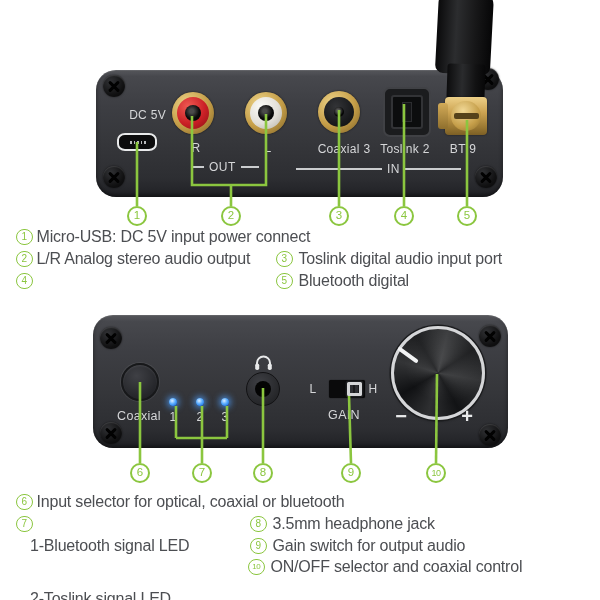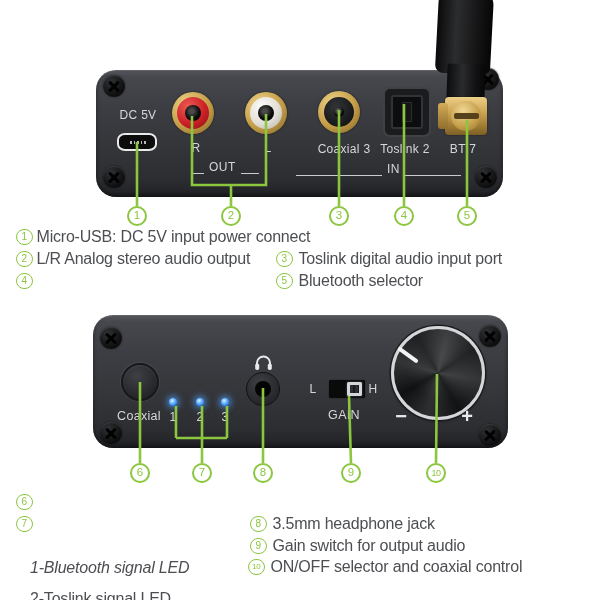--- a/index.html
+++ b/index.html
@@ -35,21 +35,21 @@
     background:#020202; border-radius:2px;
   }
   .screw::before { transform: rotate(45deg); }
   .screw::after  { transform: rotate(-45deg); }
 
   
   .plabel {
     position: absolute; color:#d6d7d9; font-size:12px; text-align:center;
     letter-spacing:.3px; z-index:2; white-space:nowrap;
   }
-  .bracket { position:absolute; display:flex; align-items:flex-end; gap:5px; z-index:2; color:#d6d7d9; font-size:12px; letter-spacing:.5px;}
+  .bracket { position:absolute; display:flex; align-items:center; gap:5px; z-index:2; color:#d6d7d9; font-size:12px; letter-spacing:.5px;}
   .bracket .bar { height:1.5px; background:#caccce; }
 
   
   .microusb {
     position:absolute; left:117px; top:133px; width:40px; height:18px;
     border:2px solid #e9eaeb; border-radius:8px/7px; background:#0c0c0d; z-index:2;
   }
   .microusb .pins {
     position:absolute; left:11px; top:6px; width:16px; height:3px;
     background: repeating-linear-gradient(90deg,#b9babc 0 1.5px, transparent 1.5px 3.5px);
@@ -184,21 +184,21 @@
 
 <div class="canvas">
 
   <div class="device device-rear">
     <div class="screw" style="left:7px; top:5px;"></div>
     <div class="screw" style="left:7px; top:96px;"></div>
     <div class="screw" style="left:381px; top:-2px;"></div>
     <div class="screw" style="left:379px; top:96px;"></div>
   </div>
 
-  <div class="plabel" style="left:110px; top:108px; width:56px;">DC 5V</div>
+  <div class="plabel" style="left:110px; top:108px; width:56px;text-align:right;">DC 5V</div>
   <div class="microusb">
       <div class="pins"></div>
     </div>
 
   <div class="rca red" style="left:172px; top:92px;">
     <div class="ring"></div>
     <div class="hole"></div>
   </div>
   <div class="rca white" style="left:245px; top:92px;">
     <div class="ring"></div>
@@ -217,21 +217,21 @@
     <div class="face"></div>
     <div class="hole"></div>
   </div>
   <div class="toslink">
     <div class="inner"></div>
     <div class="slot"></div>
   </div>
 
   <div class="plabel" style="left:309px; top:142px; width:70px;">Coaxial 3</div>
   <div class="plabel" style="left:375px; top:142px; width:60px;">Toslink 2</div>
-  <div class="plabel" style="left:443px; top:142px; width:40px;">BT 7</div>
+  <div class="plabel" style="left:443px; top:142px; width:40px;">BT 9</div>
 
   <div class="bracket" style="left:296px; top:162px;">
     <span class="bar" style="width:86px;"></span>
     <span>IN</span>
     <span class="bar" style="width:56px;"></span>
   </div>
 
   <div class="antenna"></div>
   <div class="antenna-base"></div>
   <div class="btconn">
@@ -317,34 +317,35 @@
   </div>
   <div class="legend-row col2" style="left:276px; top:248px;">
     <span class="cn">3</span>
     <span>Toslink digital audio input port</span>
   </div>
   <div class="legend-row" style="left:16px; top:270px;">
     <span class="cn">4</span>
   </div>
   <div class="legend-row col2" style="left:276px; top:270px;">
     <span class="cn">5</span>
-    <span>Bluetooth selector</span>
+    <span>Bluetooth digital</span>
   </div>
 
   <div class="legend-row" style="left:16px; top:491px;">
     <span class="cn">6</span>
+    <span>Input selector for optical, coaxial or bluetooth</span>
   </div>
   <div class="legend-row" style="left:16px; top:513px;">
     <span class="cn">7</span>
   </div>
   <div class="legend-row col2" style="left:250px; top:513px;">
     <span class="cn">8</span>
     <span>3.5mm headphone jack</span>
   </div>
-  <div class="legend-row" style="left:30px; top:557px;font-style:italic;">
+  <div class="legend-row" style="left:30px; top:535px;">
     <span>1-Bluetooth signal LED</span>
   </div>
   <div class="legend-row col2" style="left:250px; top:535px;">
     <span class="cn">9</span>
     <span>Gain switch for output audio</span>
   </div>
   <div class="legend-row" style="left:30px; top:588px;">
     <span>2-Toslink signal LED</span>
   </div>
   <div class="legend-row col2" style="left:248px; top:556px;">

